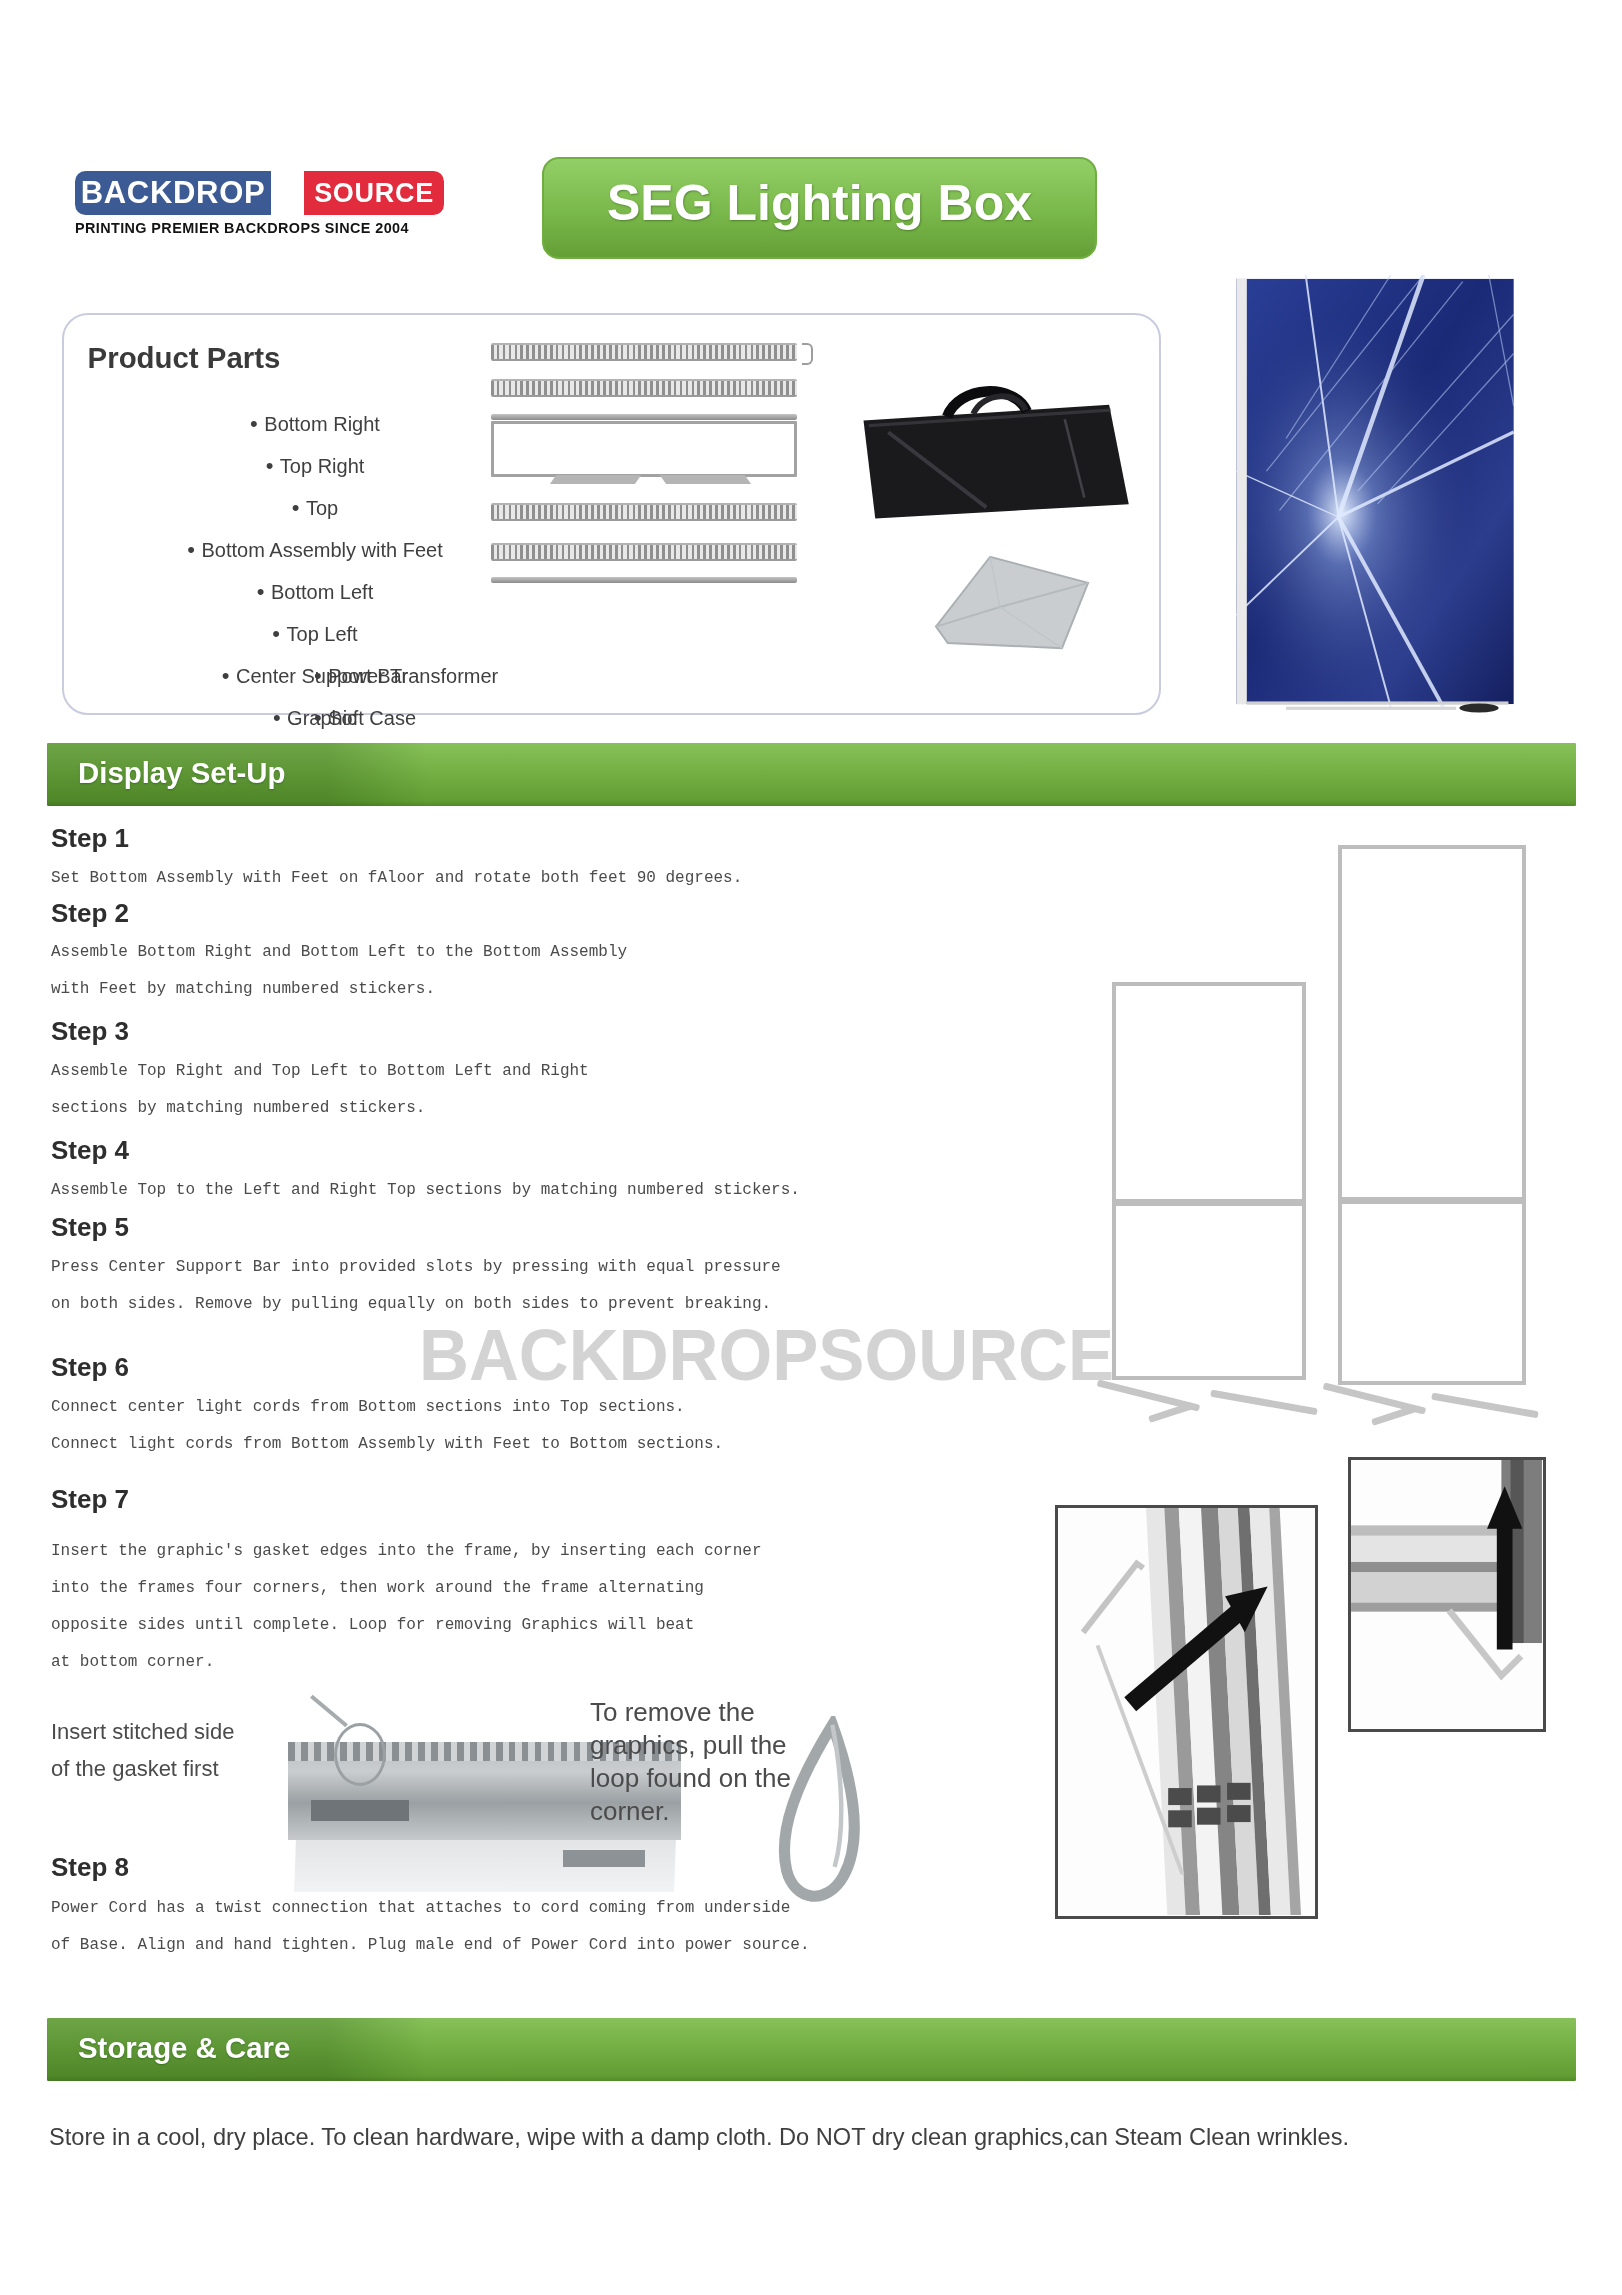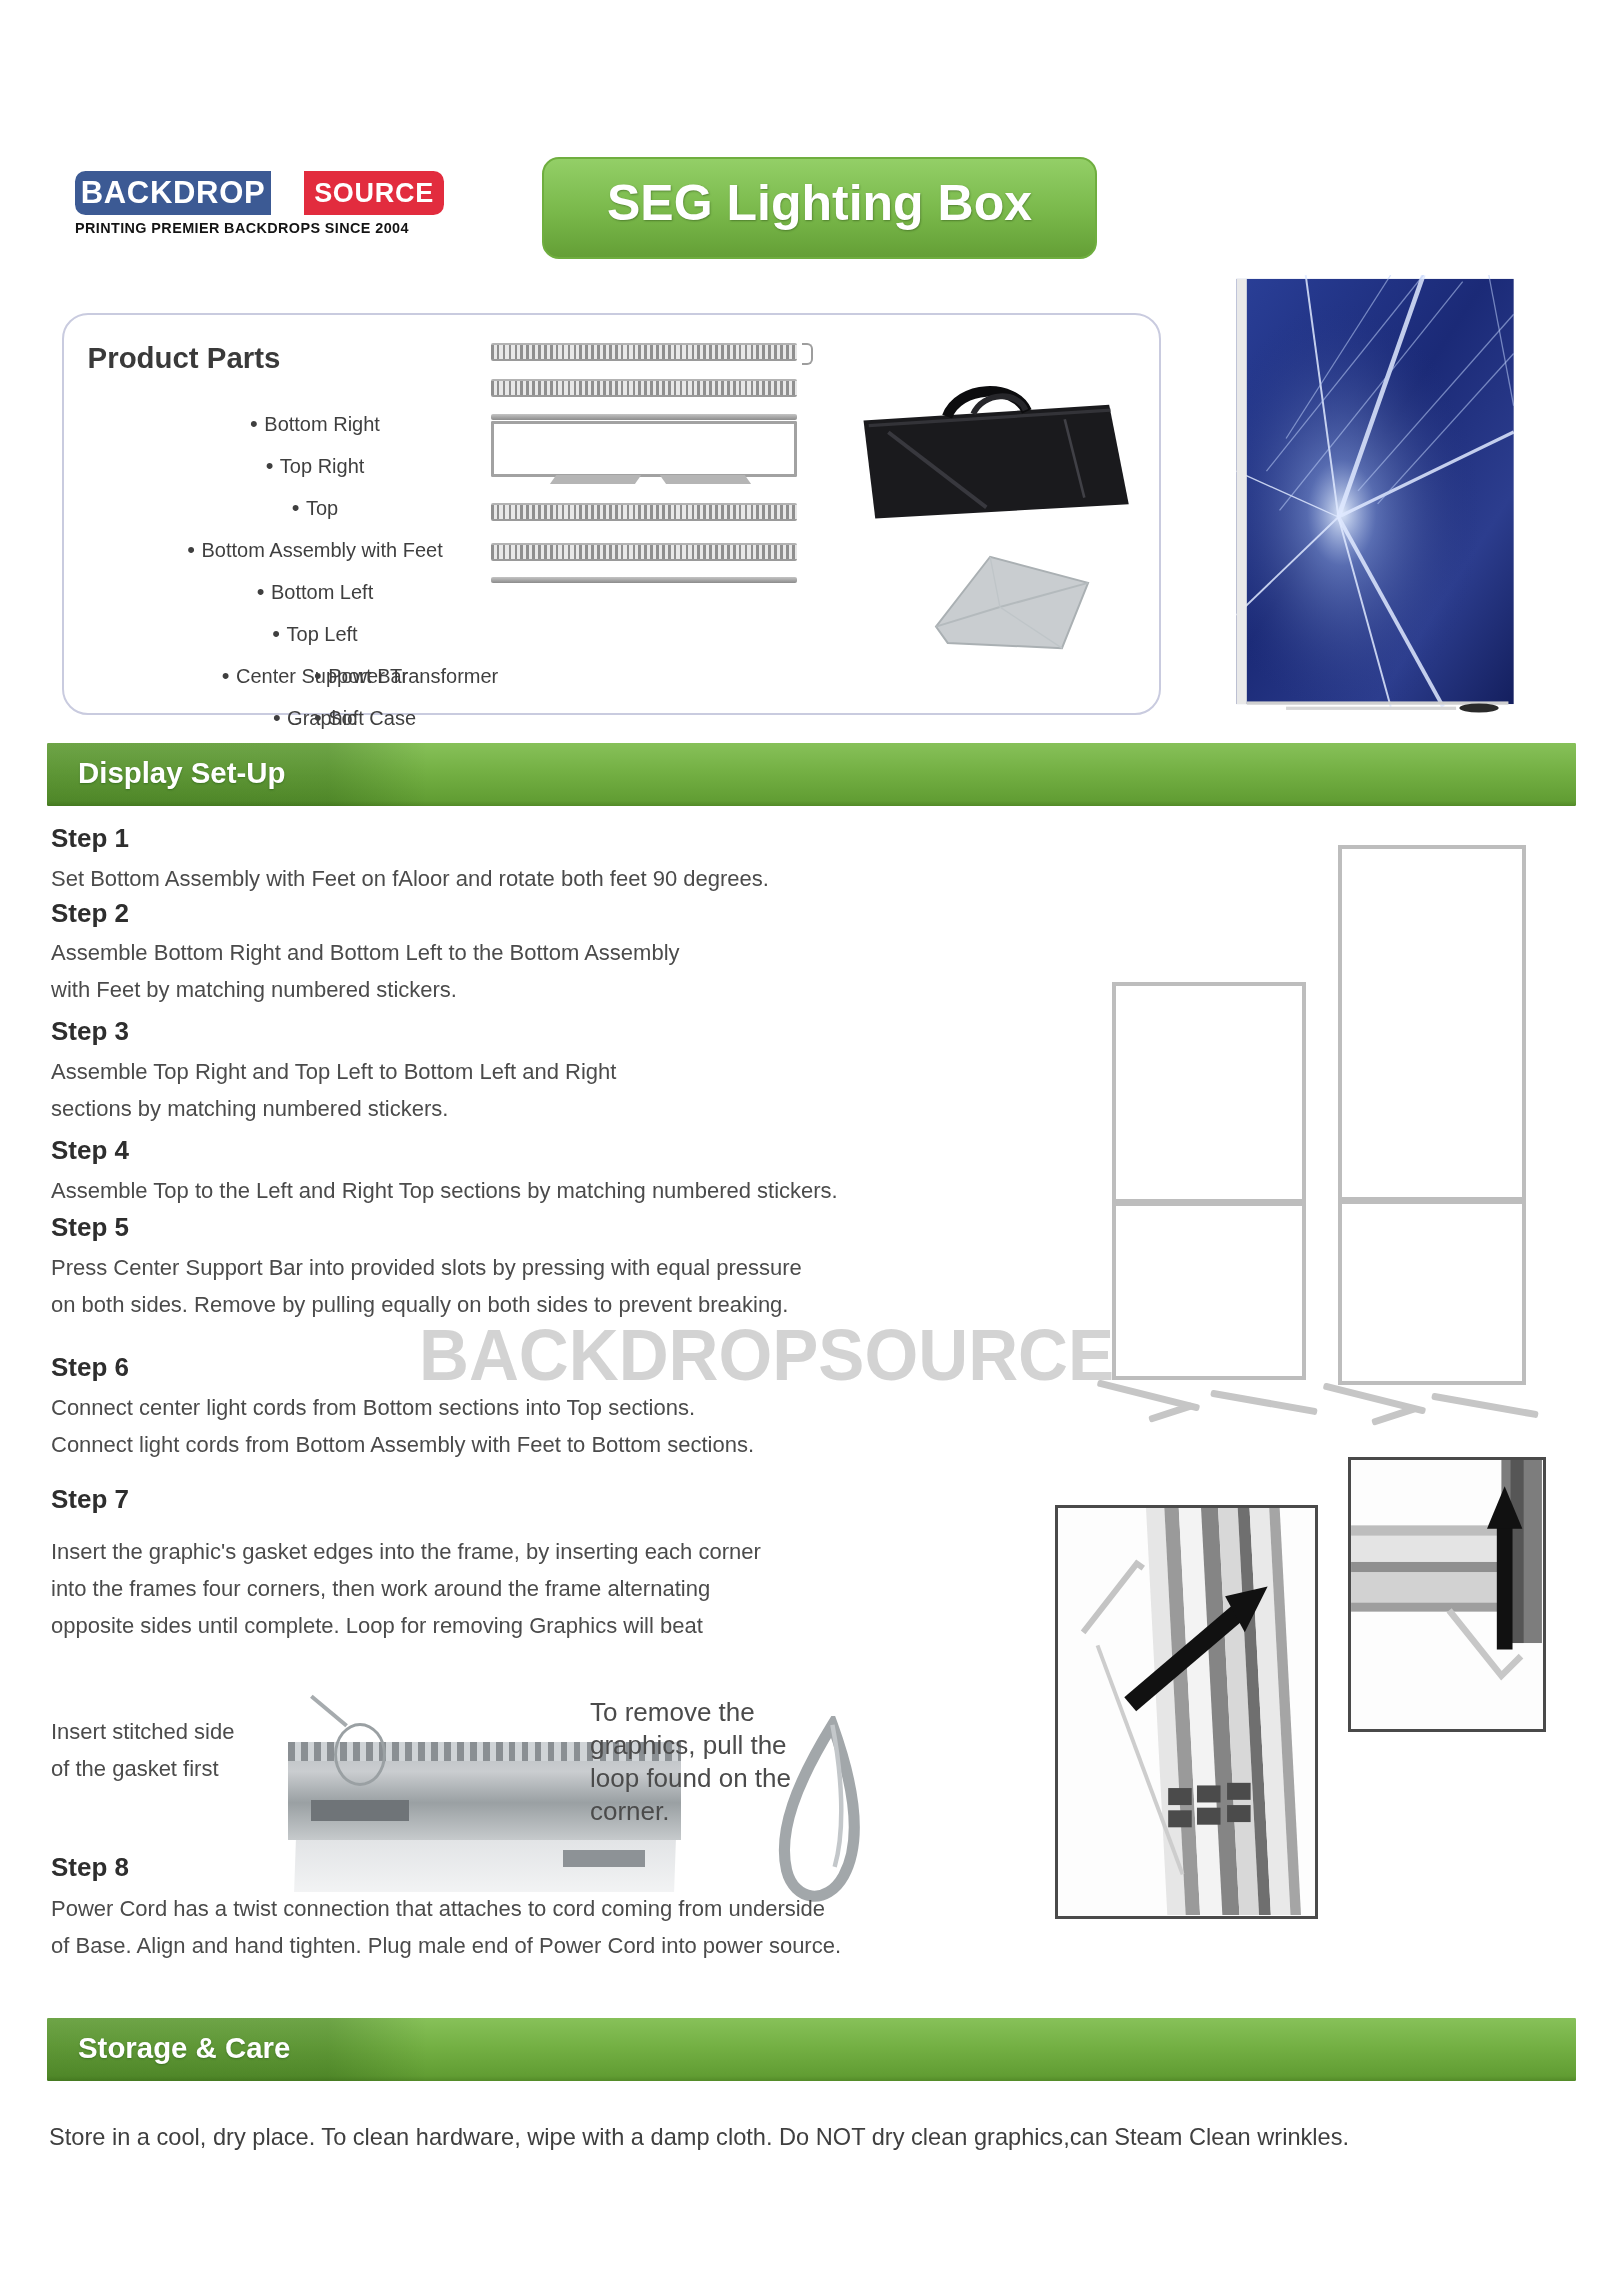--- a/index.html
+++ b/index.html
@@ -43,21 +43,21 @@
   
   .band{position:absolute;left:47px;width:1529px;height:63px;
     background:
       linear-gradient(90deg,rgba(10,50,0,0.20) 0 281px,rgba(10,50,0,0) 380px),
       linear-gradient(180deg,#87c159 0%,#74b044 45%,#619d33 92%,#538a28 100%);
     border-radius:1.3px;}
   .band span{display:inline-block;margin-left:31px;color:#fff;font-weight:bold;font-size:29.4px;
     line-height:60px;text-shadow:0 1.3px 2px rgba(0,60,0,0.35);}
   
   .step-h{position:absolute;left:51px;font-size:26px;font-weight:bold;color:#2e2e2e;}
-  .step-b{position:absolute;left:51px;font-size:22px;color:#4b4b4b;}
+  .step-b{position:absolute;left:51px;font-size:16px;color:#4b4b4b;font-family:Liberation Mono, monospace;}
   .step-b div{line-height:37px;white-space:nowrap;}
   
   .watermark{position:absolute;left:419px;top:1314px;font-size:72px;font-weight:bold;
     color:#c7c7c7;opacity:0.78;letter-spacing:0px;transform:scaleX(0.96);transform-origin:left;}
   
   .frame{position:absolute;}
   .frame .sec{position:absolute;left:0;border:4.6px solid #bdbdbd;box-sizing:border-box;background:transparent;}
   .foot{position:absolute;height:6.5px;background:#c6c6c6;border-radius:2.6px;}
   
   .photo{position:absolute;background:#fdfdfd;border:3.3px solid #4a4a4a;box-sizing:border-box;}
@@ -218,20 +218,21 @@
   <div class="step-b" style="top:1389px;">
     <div>Connect center light cords from Bottom sections into Top sections.</div>
       <div>Connect light cords from Bottom Assembly with Feet to Bottom sections.</div>
   </div>
 
   <div class="step-h" style="top:1484px;">Step 7</div>
   <div class="step-b" style="top:1533px;">
     <div>Insert the graphic's gasket edges into the frame, by inserting each corner</div>
       <div>into the frames four corners, then work around the frame alternating</div>
     <div>opposite sides until complete. Loop for removing Graphics  will beat</div>
+      <div>at bottom corner.</div>
   </div>
 
   <div class="watermark">BACKDROPSOURCE</div>
 
   <div class="frame" style="left:1112px;top:982px;width:196px;height:435px;">
     <div class="sec" style="top:0;width:194px;height:221px;"></div>
     <div class="sec" style="top:220px;width:194px;height:178px;"></div>
     <div class="foot" style="left:-16.4px;bottom:18.3px;width:105px;transform:rotate(14deg);"></div>
     <div class="foot" style="right:-9.8px;bottom:11.8px;width:108px;transform:rotate(10deg);"></div>
     <div class="foot" style="left:36px;bottom:1.3px;width:46px;transform:rotate(-18deg);"></div>

